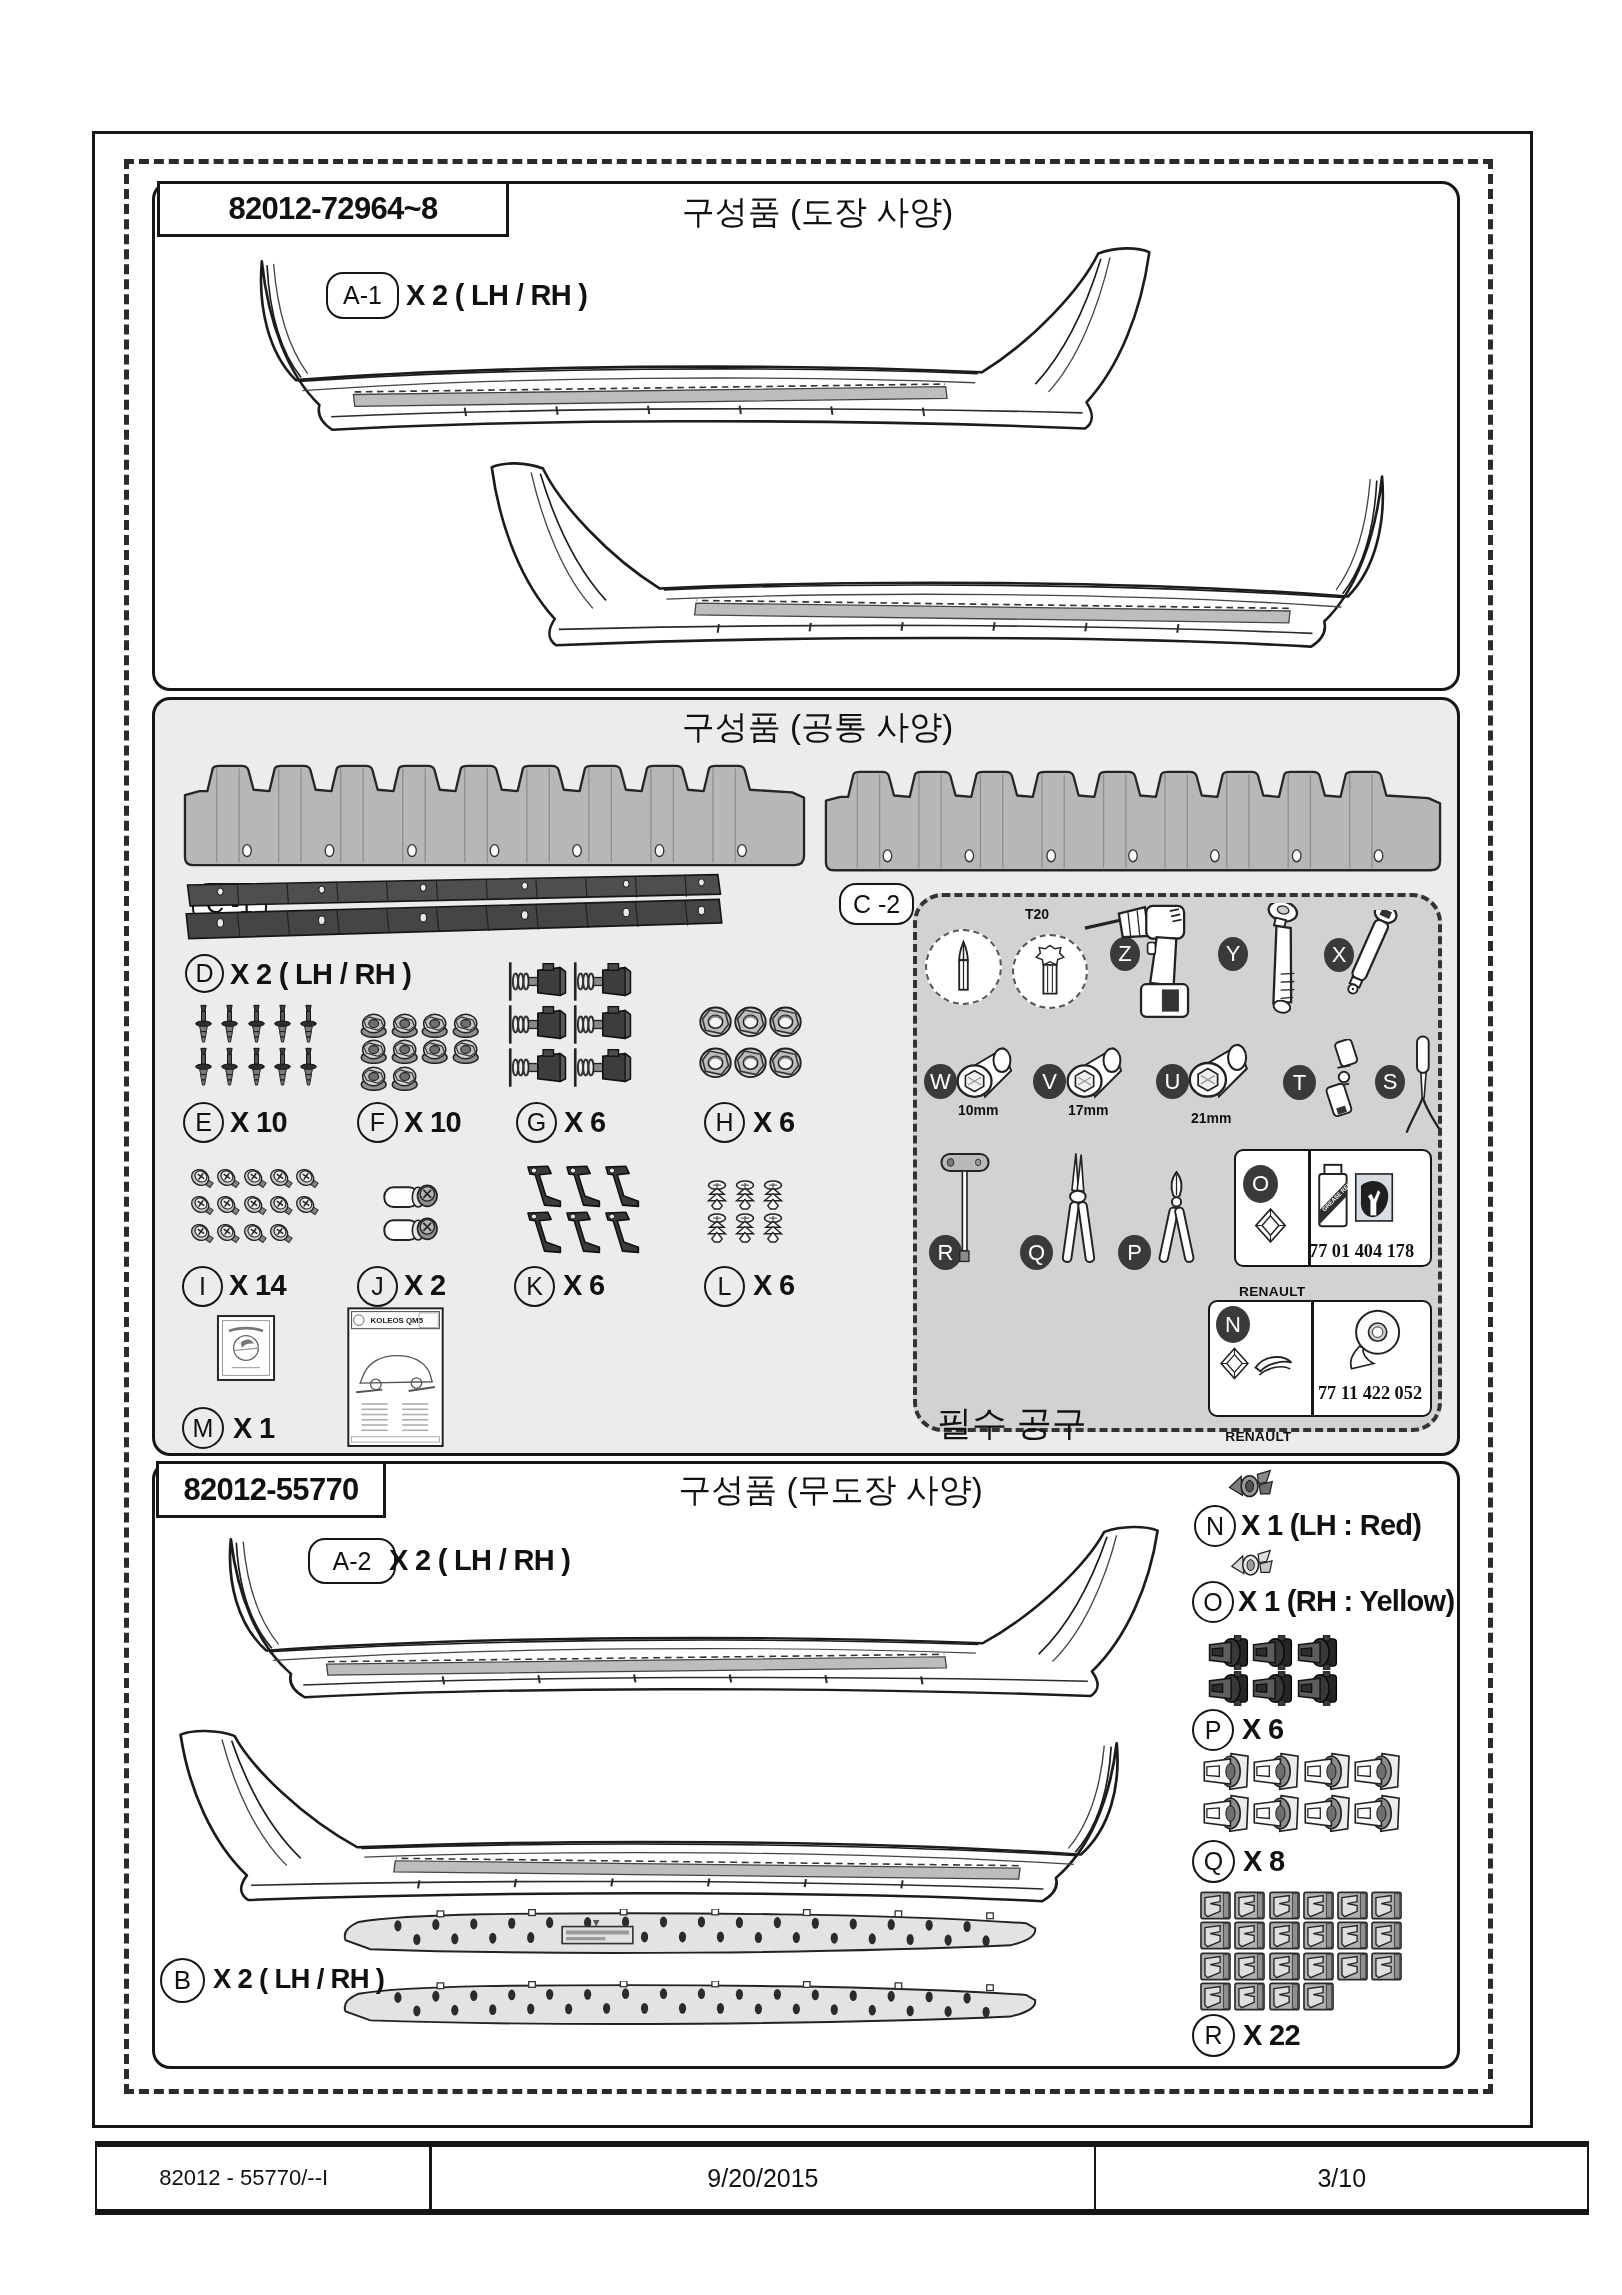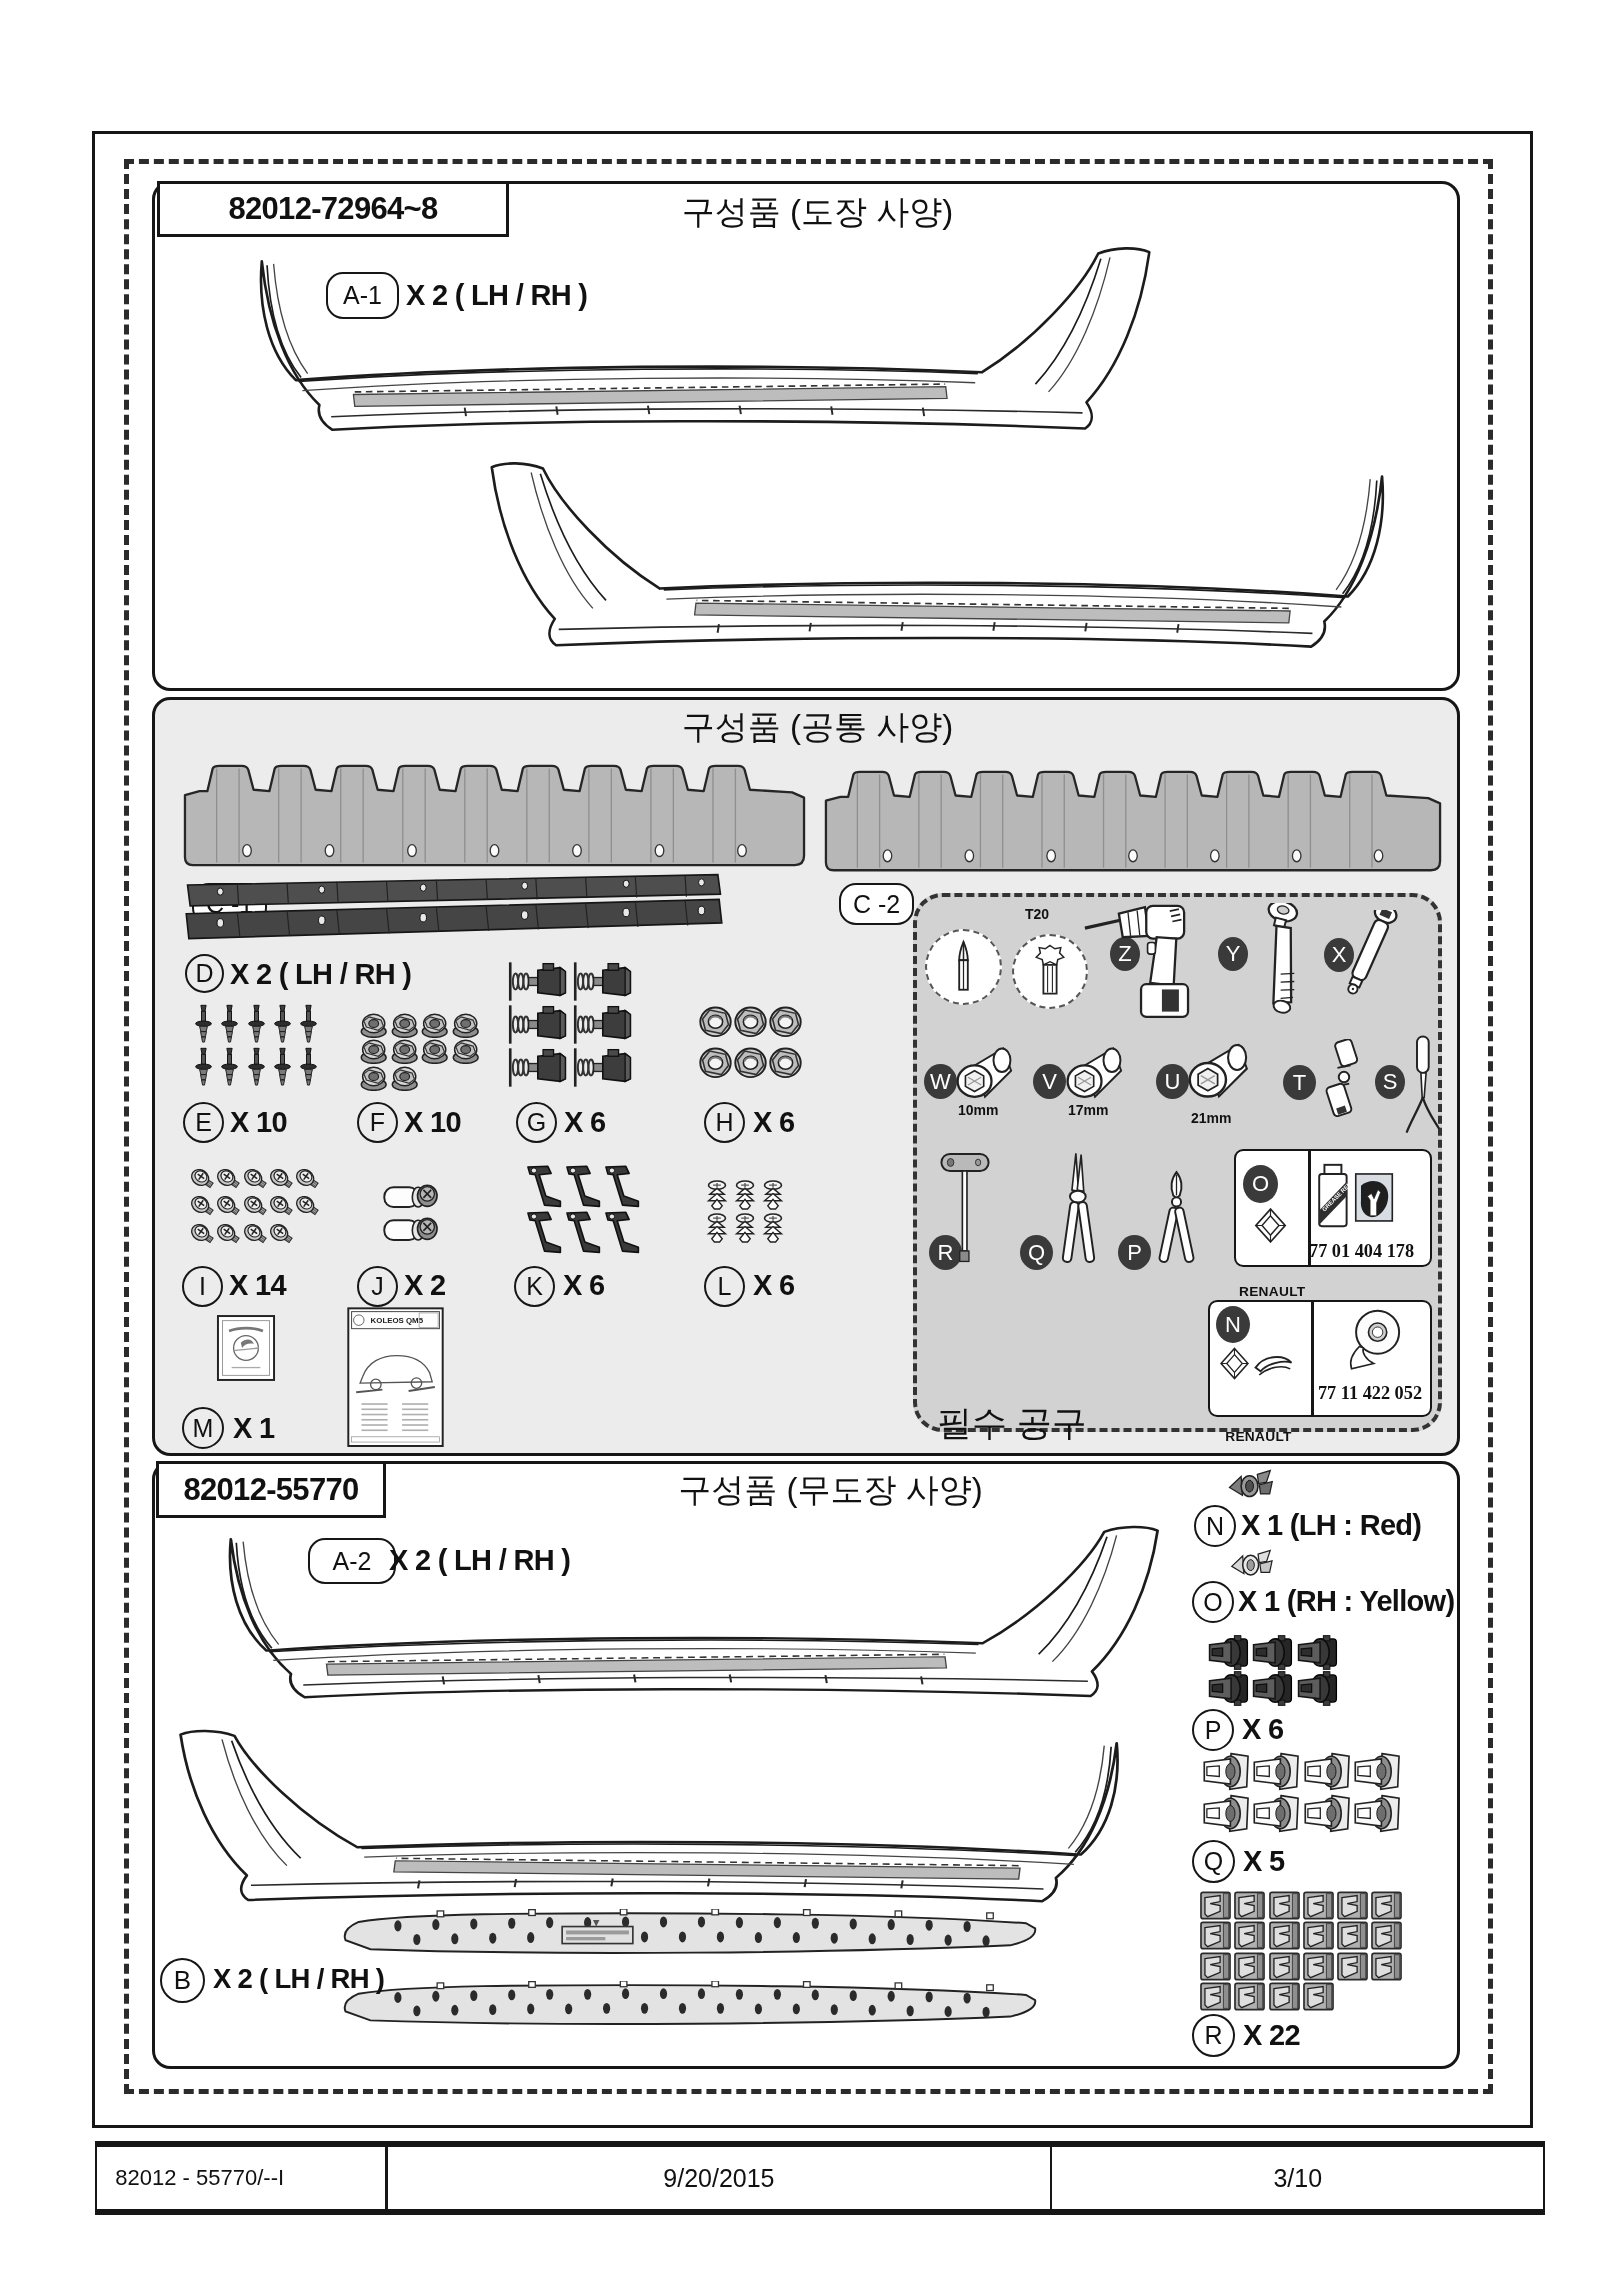--- a/index.html
+++ b/index.html
@@ -21,21 +21,21 @@
   .badge{background:#3a3a3a;color:#fff;border-radius:50%;display:flex;align-items:center;
          justify-content:center;font-size:22px;}
   .mm{font-weight:bold;font-size:14px;white-space:nowrap;}
   .dcirc{background:#fff;border:2.6px dashed #555;border-radius:50%;display:flex;align-items:center;justify-content:center;}
   .toolbox{background:#d2d2d2;border:4.6px dashed #333;border-radius:29.4px;}
   .panel{background:#fff;border:2.6px solid #161616;border-radius:9.2px;}
   .panel .divider{position:absolute;top:0;bottom:0;width:2.6px;background:#161616;}
   .serifnum{font-family:"Liberation Serif",serif;font-weight:bold;font-size:18.3px;white-space:nowrap;}
   .brand{font-weight:bold;font-size:13.7px;letter-spacing:0.3px;margin-top:42px;}
   .ktitle{font-size:35px;white-space:nowrap;}
-  .footer{border:2.6px solid #161616;border-top-width:6.5px;border-bottom-width:6.5px;display:flex;}
+  .footer{border:2.6px solid #161616;border-top-width:6.5px;border-bottom-width:6.5px;display:flex;padding-left:44px;}
   .fcell{display:flex;align-items:center;justify-content:center;font-size:22px;white-space:nowrap;}
   .fcell.left{justify-content:flex-start;padding-left:18.3px;}
   .fdiv{width:2.6px;background:#161616;}
   svg{display:block;}
 </style>
 </head>
 <body>
 
 <div id="page">
 
@@ -845,21 +845,21 @@
         <use href="#sym-plug-q"></use>
       </svg>
       <svg width="49" height="41" viewBox="0 0 75 62" preserveAspectRatio="none">
         <use href="#sym-plug-q"></use>
       </svg>
       <svg width="49" height="41" viewBox="0 0 75 62" preserveAspectRatio="none">
         <use href="#sym-plug-q"></use>
       </svg>
     </div>
 <div class="abs circ" style="left:1192px;top:1840px;width:39px;height:39px;">Q</div>
-<div class="abs qty" style="left:1243px;top:1845px;">X 5</div>
+<div class="abs qty" style="left:1243px;top:1845px;">X 8</div>
 
 <div class="abs" style="left: 1199px; top: 1891px; display: grid; grid-template-columns: repeat(6, 33px); gap: 1.3px;">
       <svg width="33" height="29" viewBox="0 0 50 44" preserveAspectRatio="none">
         <use href="#sym-clip-r"></use>
       </svg>
       <svg width="33" height="29" viewBox="0 0 50 44" preserveAspectRatio="none">
         <use href="#sym-clip-r"></use>
       </svg>
       <svg width="33" height="29" viewBox="0 0 50 44" preserveAspectRatio="none">
         <use href="#sym-clip-r"></use>

